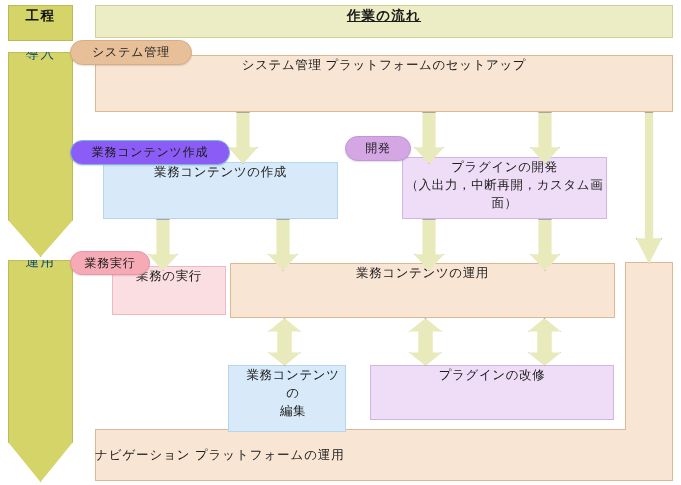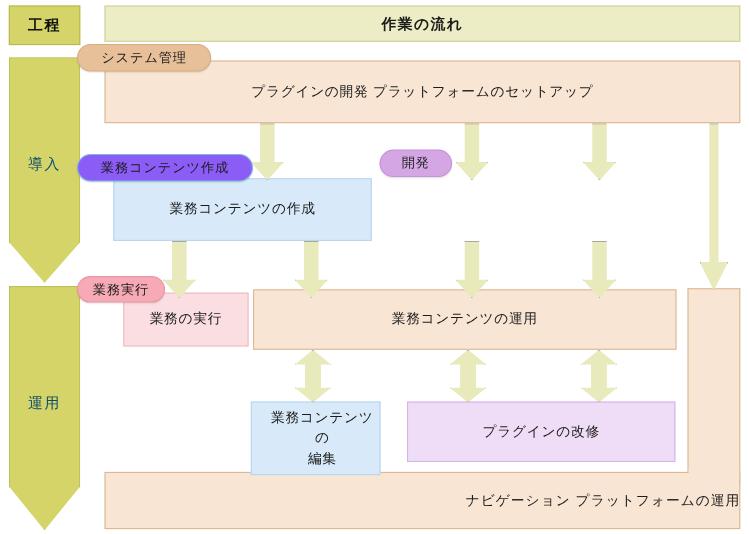--- a/index.html
+++ b/index.html
@@ -20,21 +20,20 @@
     overflow: hidden;
   }
 
   
   .abs { position: absolute; box-sizing: border-box; }
 
   .box {
     position: absolute;
     box-sizing: border-box;
     display: flex;
-    align-items: center;
     justify-content: center;
     text-align: center;
     font-size: 12.5px;
     line-height: 1.45;
     letter-spacing: 0.6px;
     border: 1px solid transparent;
     white-space: pre-line;
   }
 
   
@@ -57,20 +56,21 @@
   }
   .phase-arrow > span { display: block; margin-top: -14%; }
 
   
   .title-bar {
     background: #ecedc4;
     border: 1px solid #cfd09a;
     font-weight: bold;
     font-size: 13.5px;
     letter-spacing: 1.2px;
+    text-decoration: underline;
   }
 
   
   .box-peach {
     background: #f8e5d4;
     border: 1px solid #dcb894;
   }
   .box-blue {
     background: #d8eaf9;
     border: 1px solid #b7d5ef;
@@ -88,21 +88,21 @@
   .platform-l {
     position: absolute;
     box-sizing: border-box;
     background: #f8e5d4;
     border: 1px solid #dcb894;
   }
   .platform-label {
     position: absolute;
     display: flex;
     align-items: center;
-    justify-content: flex-end;
+    justify-content: flex-start;
     font-size: 12.5px;
     letter-spacing: 0.9px;
     color: #1b1b1b;
   }
 
   
   .pill {
     position: absolute;
     box-sizing: border-box;
     display: flex;
@@ -166,33 +166,37 @@
 
   <div class="platform-l" style="left:95px; top:429px; width:578px; height:52px;"></div>
 
   <div class="abs" style="left:626px; top:427px; width:46px; height:6px; background:#f8e5d4;"></div>
 
   <div class="platform-label" style="left:95px; top:429px; width:578px; height:52px;">
     <span>ナビゲーション  プラットフォームの運用</span>
   </div>
 
   <div class="box box-peach" style="left:95px; top:55px; width:578px; height:57px;">
-    <span>プラグインの開発  プラットフォームのセットアップ</span>
+    <span>システム管理  プラットフォームのセットアップ</span>
   </div>
 
   <div class="arrow-down" style="left:228px; top:112px; width:30px; height:52px;"></div>
   <div class="arrow-down" style="left:414px; top:112px; width:30px; height:52px;"></div>
   <div class="arrow-down" style="left:530px; top:112px; width:30px; height:52px;"></div>
 
   <div class="arrow-down thin" style="left:636px; top:112px; width:26px; height:152px;"></div>
 
   <div class="box box-blue" style="left:103px; top:162px; width:235px; height:57px;">
     <span>業務コンテンツの作成</span>
   </div>
 
+  <div class="box box-purple" style="left:402px; top:157px; width:205px; height:62px;">
+    <span>プラグインの開発
+（入出力，中断再開，カスタム画面）</span>
+  </div>
 
   <div class="arrow-down" style="left:148px; top:219px; width:30px; height:52px;"></div>
   <div class="arrow-down" style="left:268px; top:219px; width:30px; height:52px;"></div>
   <div class="arrow-down" style="left:414px; top:219px; width:30px; height:52px;"></div>
   <div class="arrow-down" style="left:530px; top:219px; width:30px; height:52px;"></div>
 
   <div class="box box-pink" style="left:112px; top:266px; width:114px; height:49px;">
     <span>業務の実行</span>
   </div>
 

